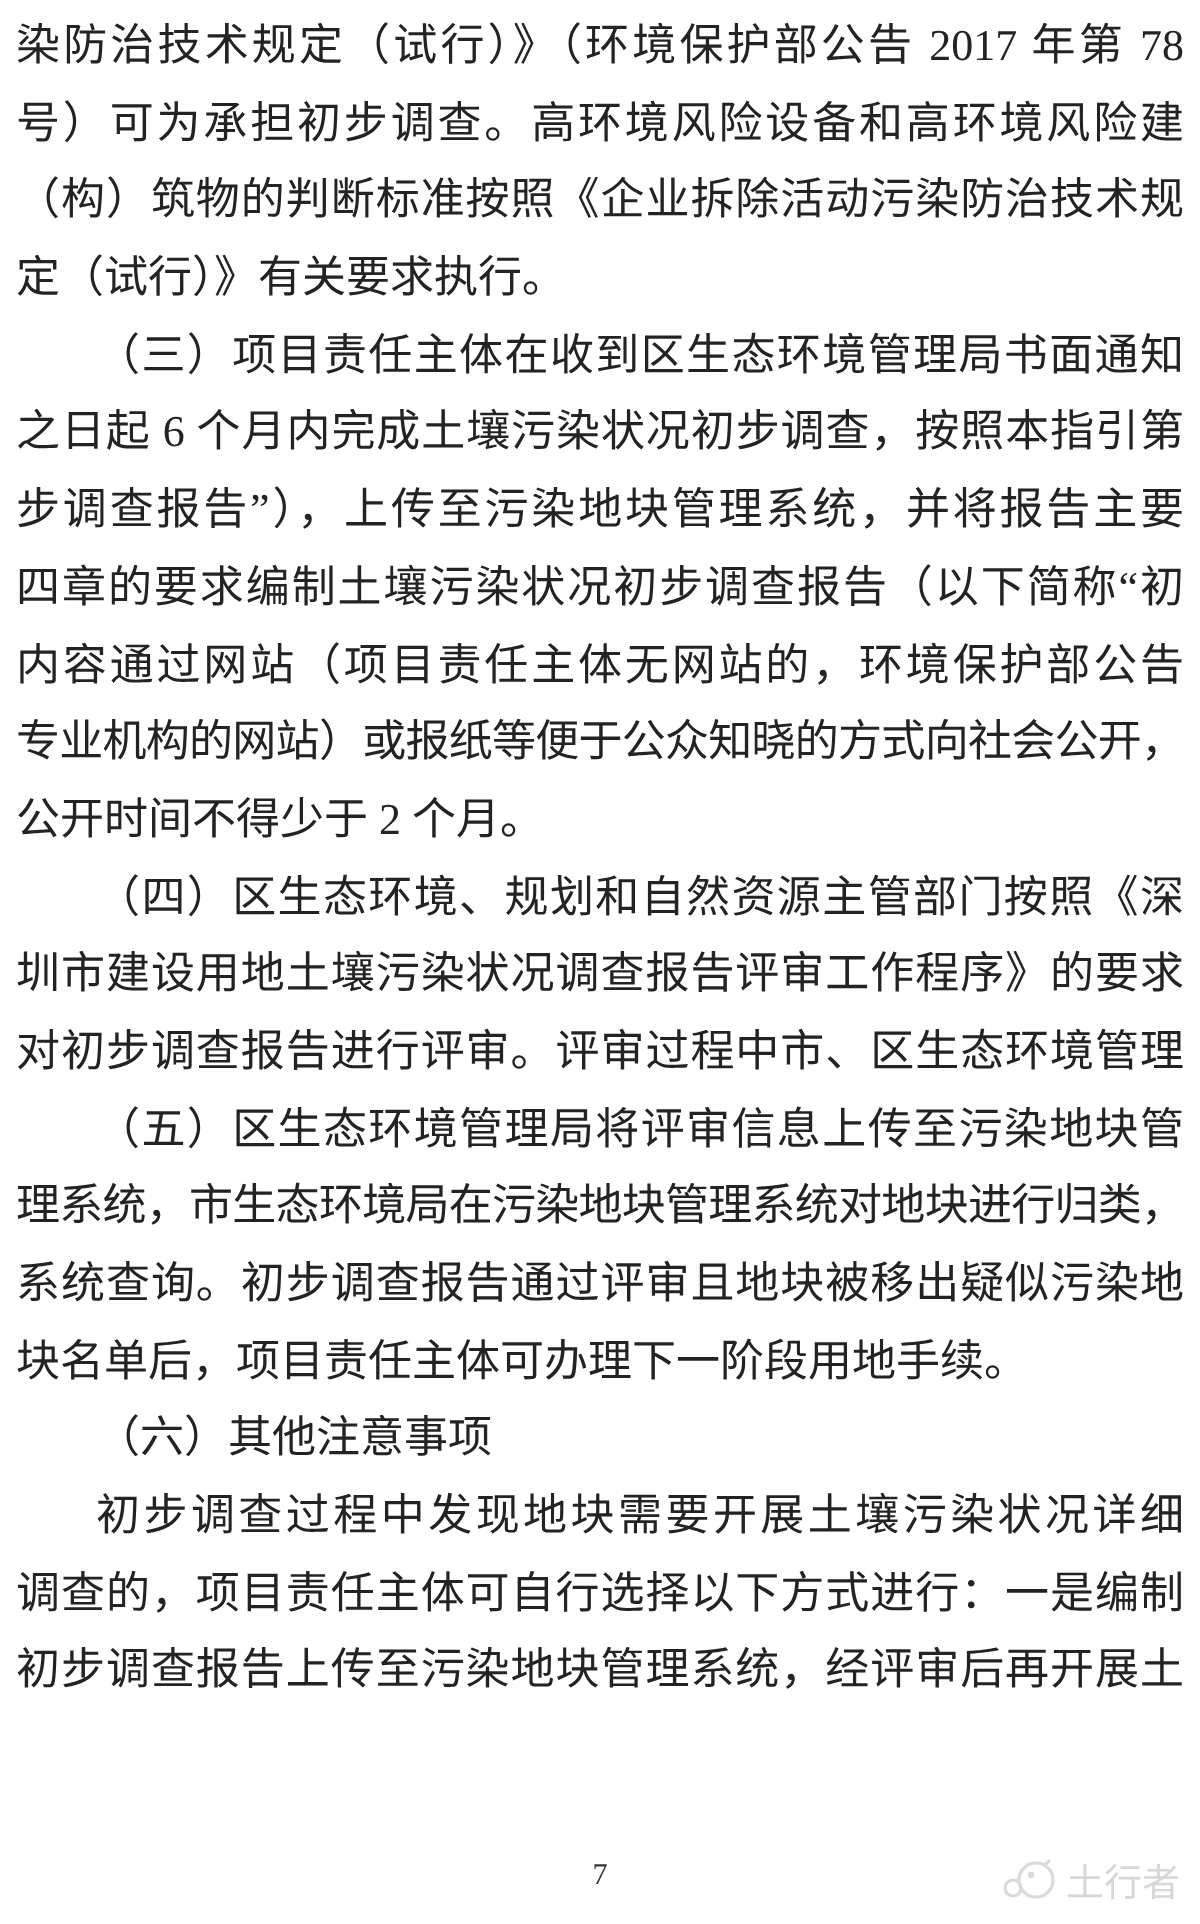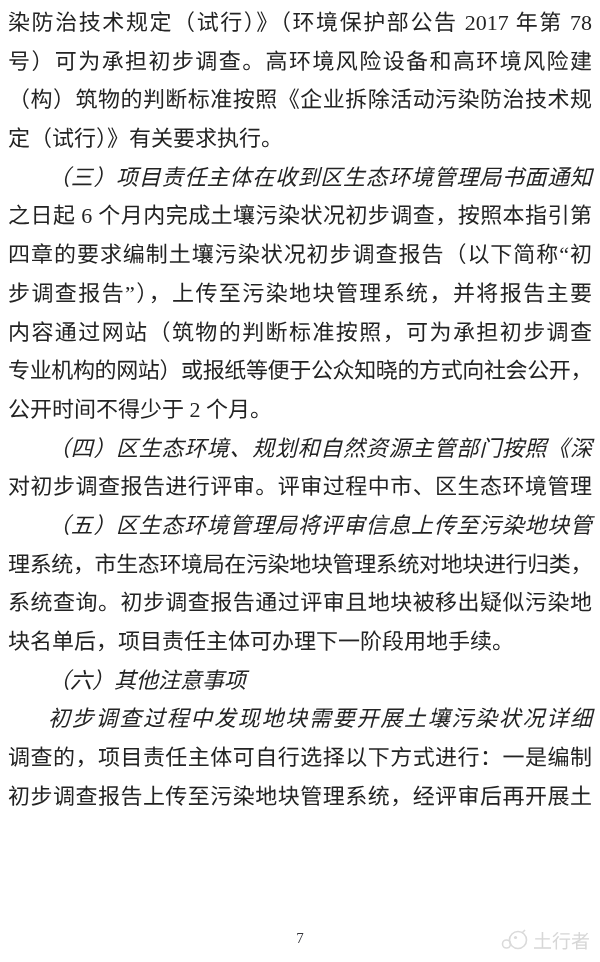--- a/index.html
+++ b/index.html
@@ -26,21 +26,21 @@
     text-align: right;
     text-align-last: left;
     white-space: nowrap;
     overflow: visible;
   }
   .line.justify {
     white-space: normal;
     text-align: justify;
     text-align-last: justify;
   }
-  .line.indent { text-indent: 40px; font-style: italic; }
+  .line.indent { text-indent: 40px; }
   .line.tight { letter-spacing: -0.5px; }
   .footer {
     position: absolute;
     left: 0;
     right: 0;
     top: 930px;
     text-align: center;
     font-size: 15px;
     color: #33343a;
     font-family: "Liberation Serif", "DejaVu Serif", serif;
@@ -64,26 +64,27 @@
 
 <div class="page">
 
   <div class="doc-body">
     <div class="line justify">染防治技术规定（试行）》（环境保护部公告 2017 年第 78</div>
     <div class="line justify">号）可为承担初步调查。高环境风险设备和高环境风险建</div>
     <div class="line justify">（构）筑物的判断标准按照《企业拆除活动污染防治技术规</div>
     <div class="line">定（试行）》有关要求执行。</div>
     <div class="line justify indent">（三）项目责任主体在收到区生态环境管理局书面通知</div>
     <div class="line justify">之日起 6 个月内完成土壤污染状况初步调查，按照本指引第</div>
+    <div class="line justify">步调查报告”），上传至污染地块管理系统，并将报告主要</div>
     <div class="line justify">四章的要求编制土壤污染状况初步调查报告（以下简称“初</div>
-    <div class="line justify">步调查报告”），上传至污染地块管理系统，并将报告主要</div>
-    <div class="line justify">内容通过网站（筑物的判断标准按照，可为承担初步调查</div>
+    <div class="line justify">内容通过网站（项目责任主体无网站的，环境保护部公告</div>
     <div class="line justify tight">专业机构的网站）或报纸等便于公众知晓的方式向社会公开，</div>
     <div class="line">公开时间不得少于 2 个月。</div>
     <div class="line justify indent">（四）区生态环境、规划和自然资源主管部门按照《深</div>
+    <div class="line justify">圳市建设用地土壤污染状况调查报告评审工作程序》的要求</div>
     <div class="line justify">对初步调查报告进行评审。评审过程中市、区生态环境管理</div>
     <div class="line justify indent">（五）区生态环境管理局将评审信息上传至污染地块管</div>
     <div class="line justify tight">理系统，市生态环境局在污染地块管理系统对地块进行归类，</div>
     <div class="line justify">系统查询。初步调查报告通过评审且地块被移出疑似污染地</div>
     <div class="line">块名单后，项目责任主体可办理下一阶段用地手续。</div>
     <div class="line indent">（六）其他注意事项</div>
     <div class="line justify indent">初步调查过程中发现地块需要开展土壤污染状况详细</div>
     <div class="line justify">调查的，项目责任主体可自行选择以下方式进行：一是编制</div>
     <div class="line justify">初步调查报告上传至污染地块管理系统，经评审后再开展土</div>
   </div>

